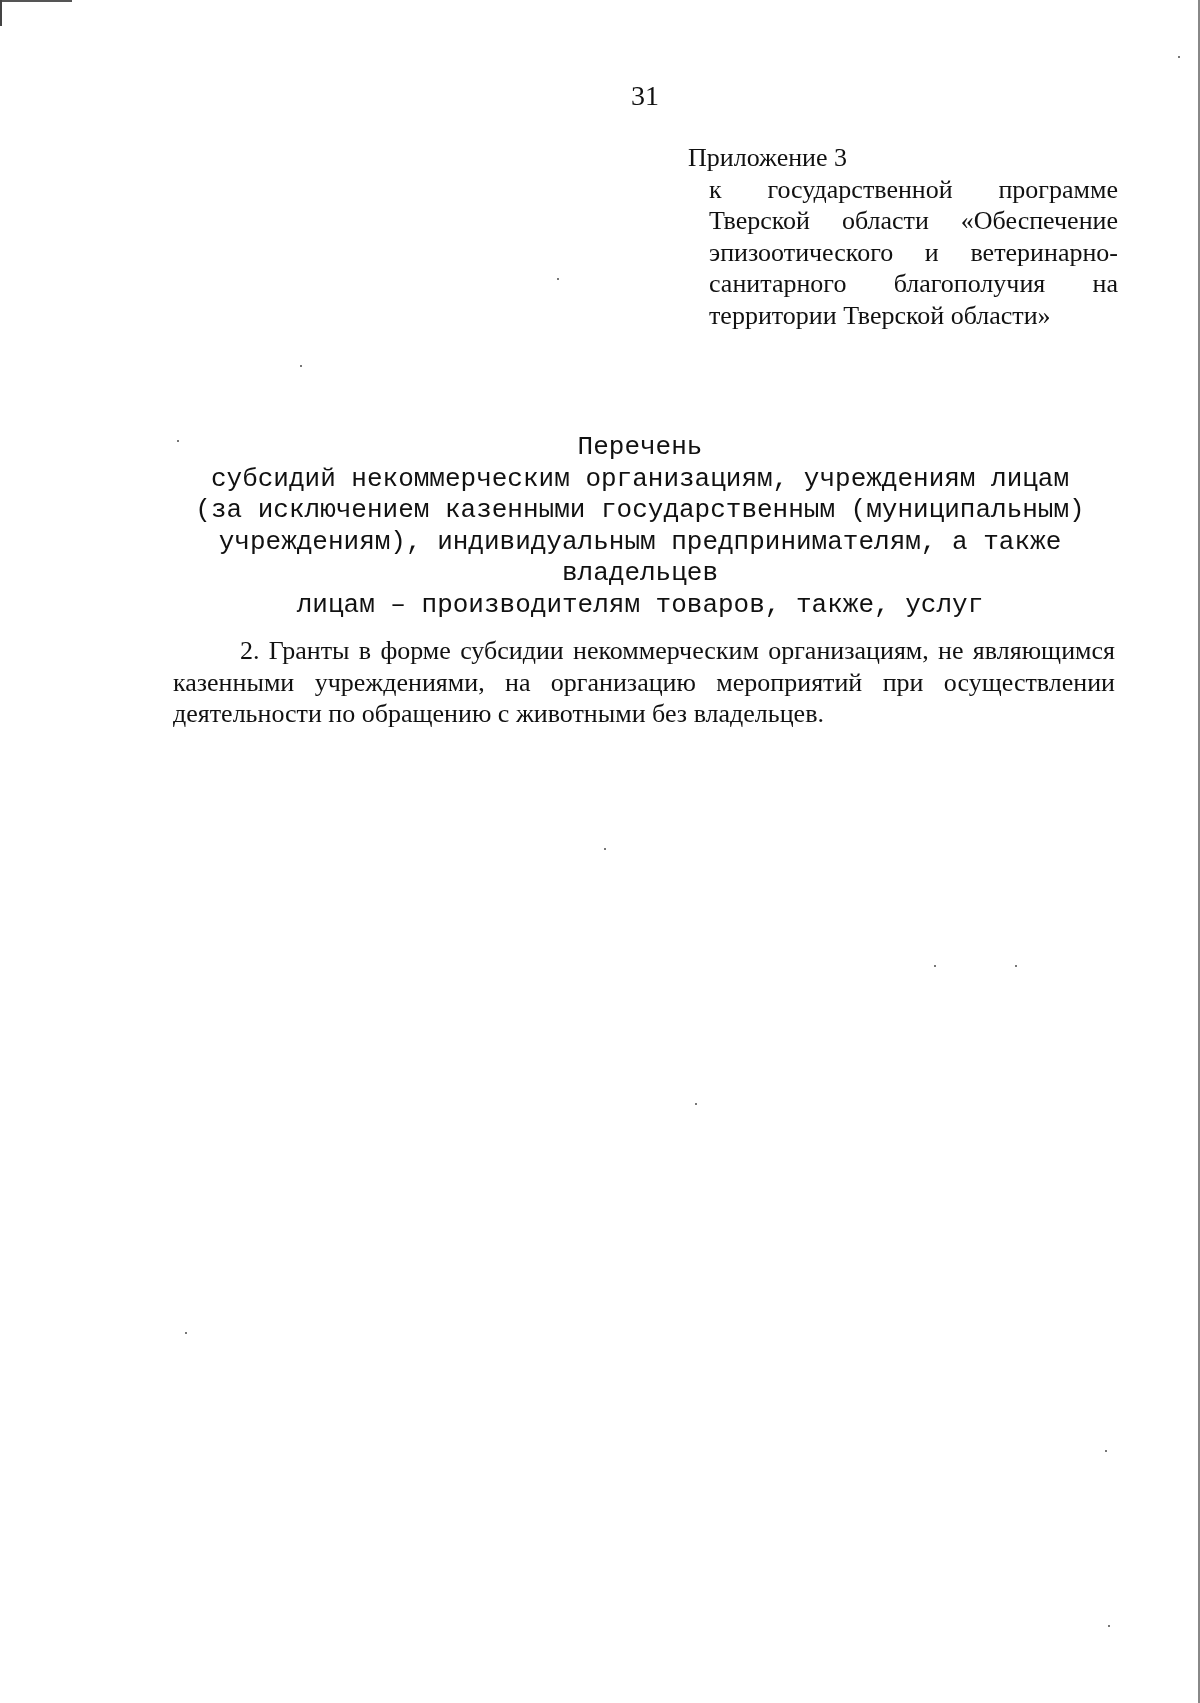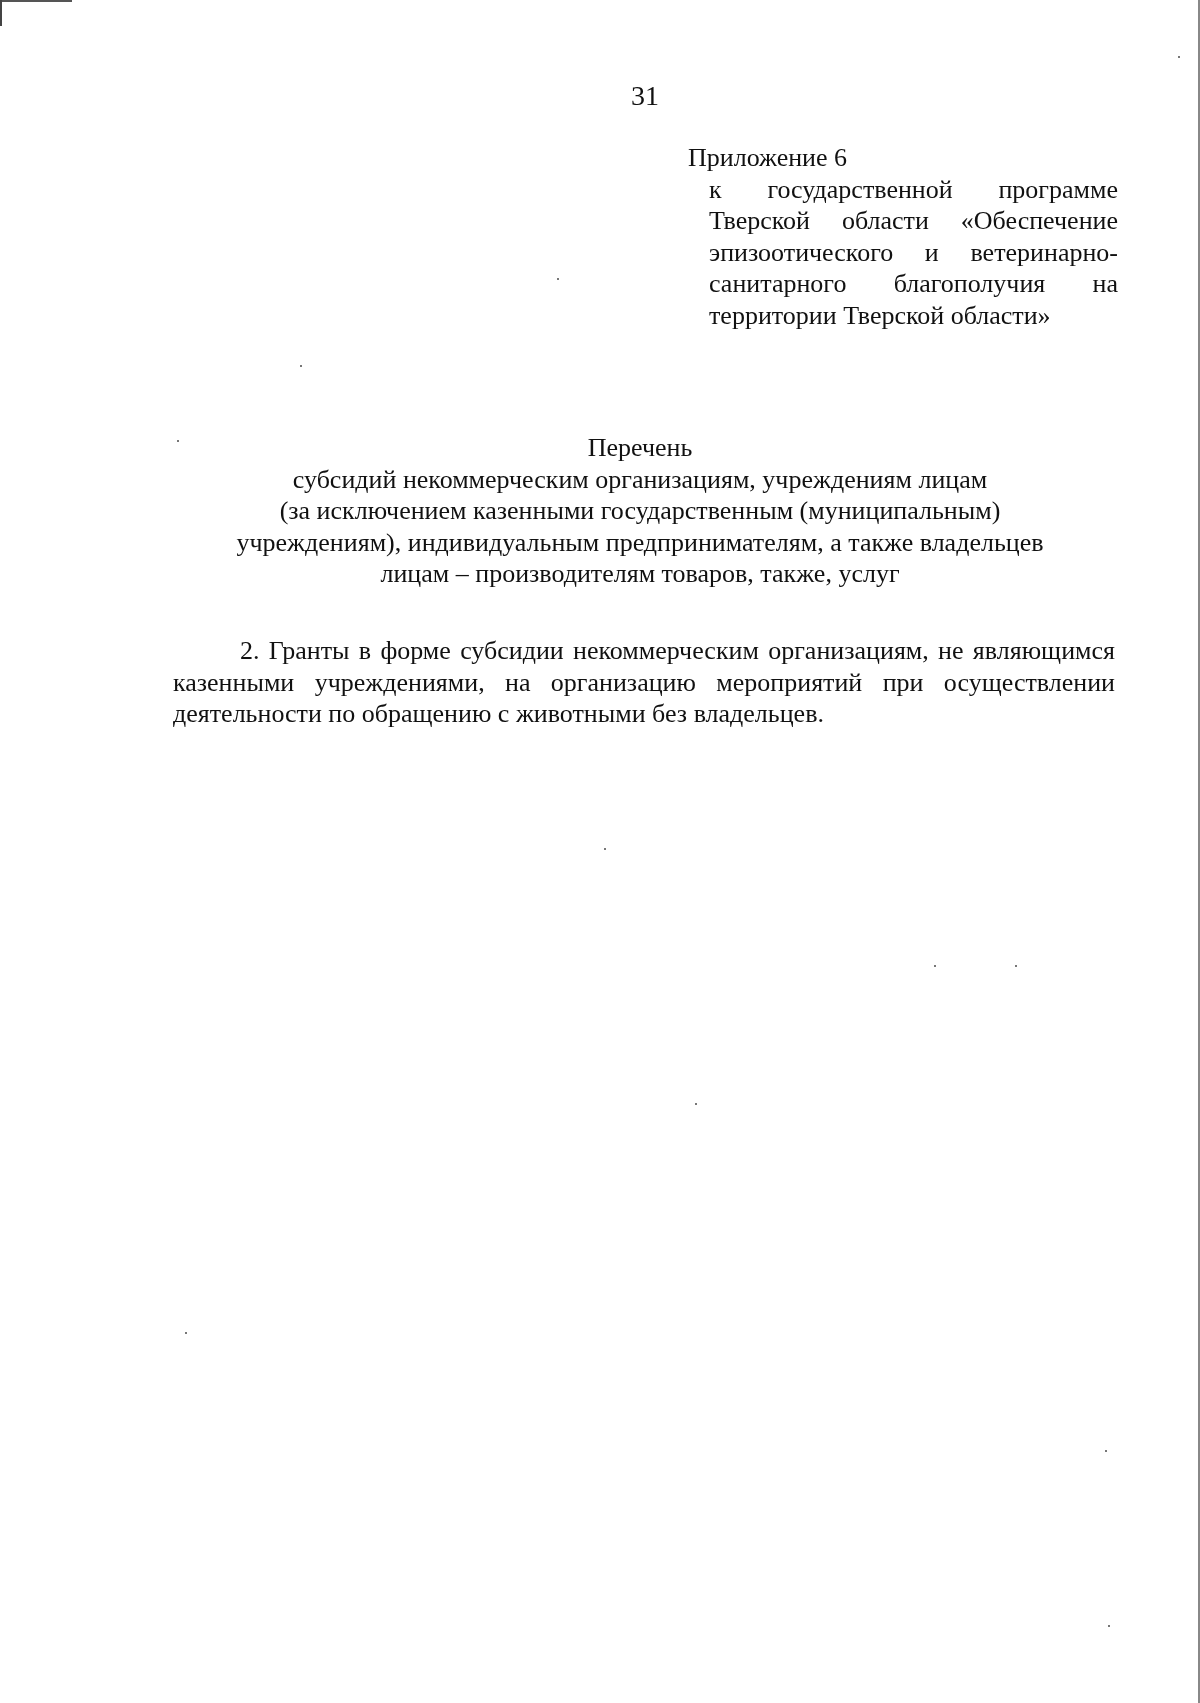--- a/index.html
+++ b/index.html
@@ -58,20 +58,21 @@
       margin-left: 21px;
     }
     .heading-block {
       position: absolute;
       left: 170px;
       top: 432px;
       width: 940px;
       text-align: center;
       font-size: 26px;
       line-height: 31.5px;
+      font-family: Liberation Mono, monospace;
     }
     .heading-block .h-title { display: block; }
     .heading-block .h-line { display: block; }
     .item-paragraph {
       position: absolute;
       left: 173px;
       top: 635px;
       width: 942px;
       font-size: 26px;
       line-height: 31.5px;
@@ -87,21 +88,21 @@
 </head>
 <body>
 
 <div class="scan-edge-top"></div>
 <div class="scan-edge-left"></div>
 <div class="scan-edge-right"></div>
 
 <div class="page-number">31</div>
 
 <div class="appendix">
-  <span class="title">Приложение 6</span>
+  <span class="title">Приложение 3</span>
   <span class="body">к государственной программе Тверской области «Обеспечение эпизоотического и ветеринарно-санитарного благополучия на территории Тверской области»</span>
 </div>
 
 <div class="heading-block">
   <span class="h-title">Перечень</span>
   <span class="h-line">субсидий некоммерческим организациям, учреждениям лицам</span>
   <span class="h-line">(за исключением казенными государственным (муниципальным)</span>
   <span class="h-line">учреждениям), индивидуальным предпринимателям, а также владельцев</span>
   <span class="h-line">лицам – производителям товаров, также, услуг</span>
 </div>

